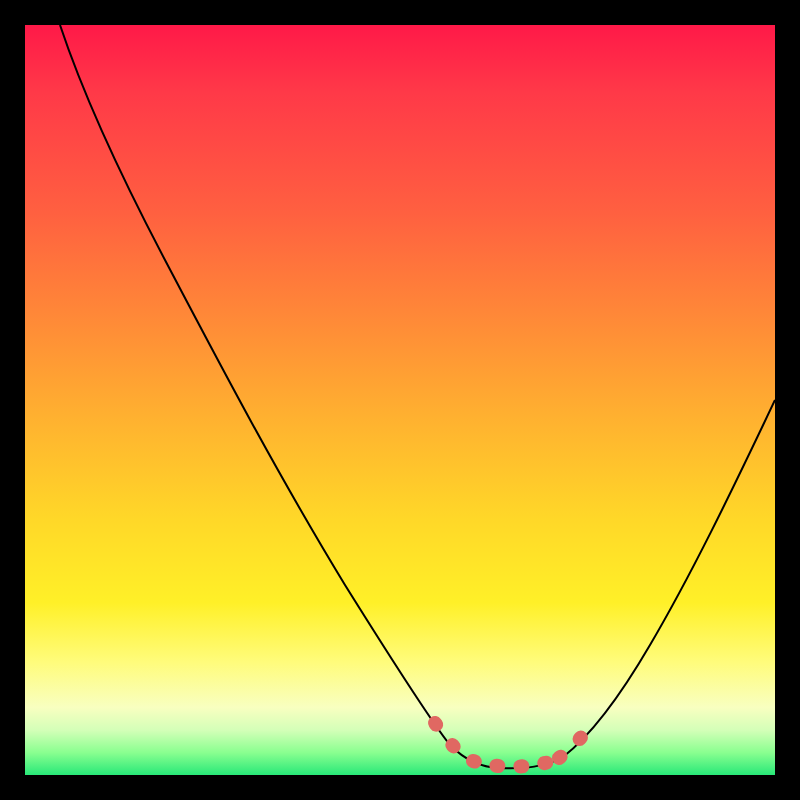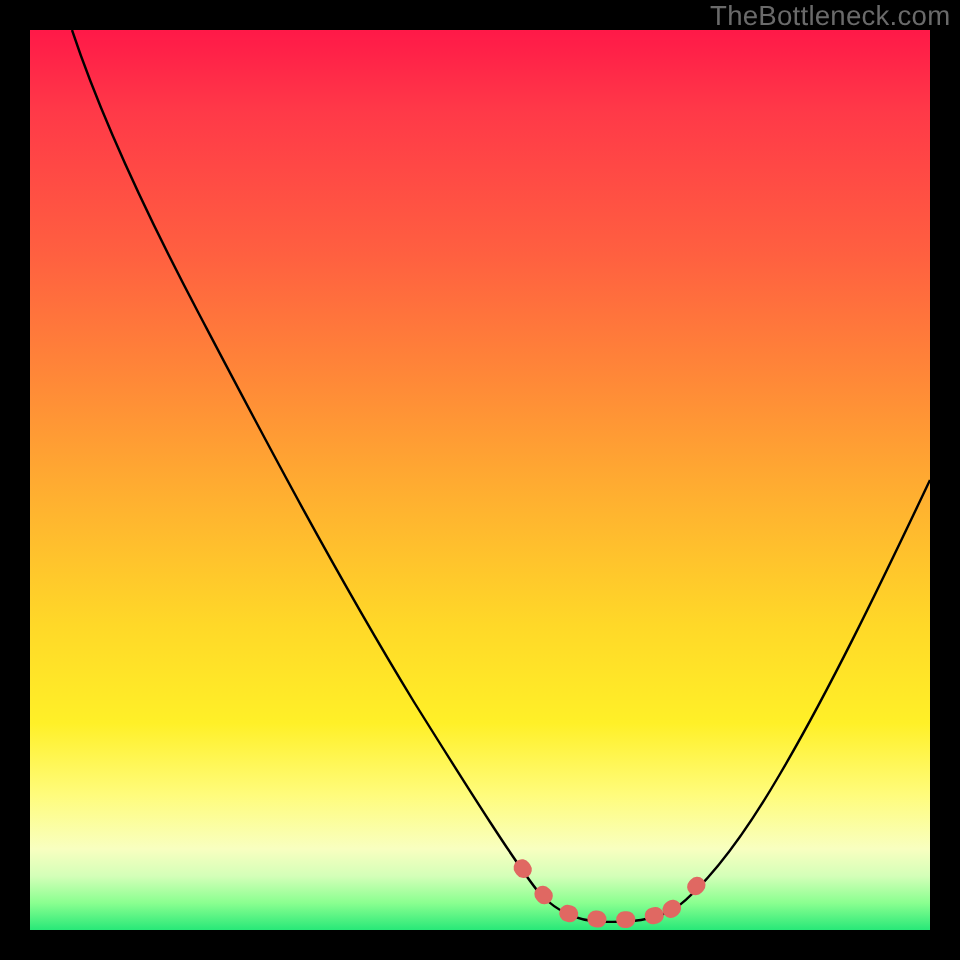--- a/index.html
+++ b/index.html
@@ -103,15 +103,14 @@
       <path class="beads-flat" d="M 448 736
                C 470 743, 500 744, 528 736"></path>
 
       <path class="beads" d="M 534 733
                C 548 722, 558 711, 568 698"></path>
 
     </svg>
 
   </div>
 
-  <div class="watermark">TheBottleneck.com</div>
 
 </div>
 
 </body></html>

